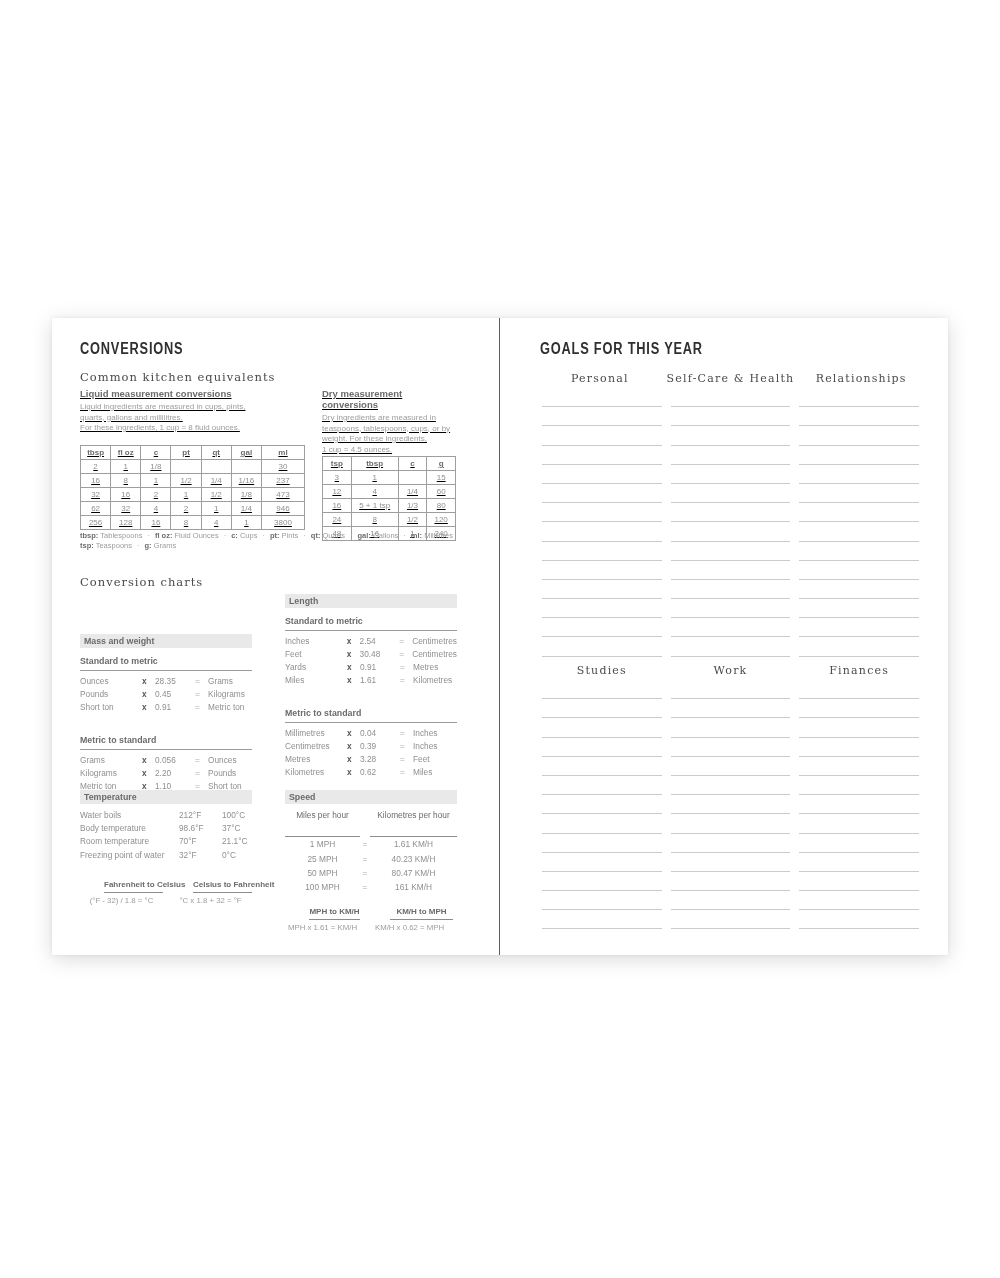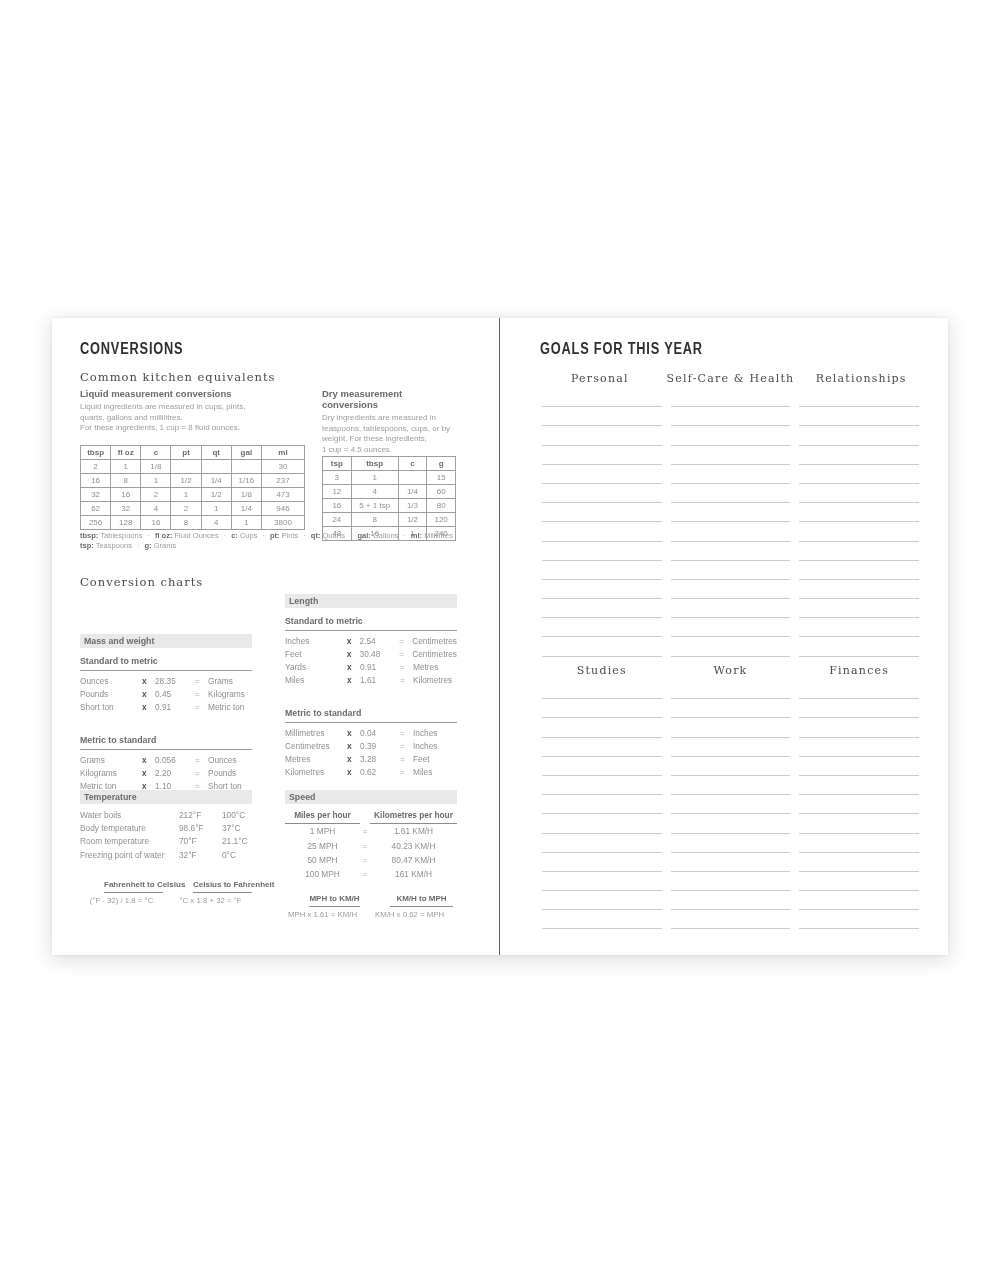--- a/index.html
+++ b/index.html
@@ -20,21 +20,21 @@
   .doc-title {
     position:absolute; font-weight:700; font-size:16px; letter-spacing:1px;
     color:#2f2f2f; transform:scaleX(0.8); transform-origin:left center; white-space:nowrap;
   }
   .serif-h {
     position:absolute; font-family:"DejaVu Serif", serif; color:#4a4a4a;
     font-size:11.5px; letter-spacing:1px; white-space:nowrap;
   }
 
   
-  .col { position:absolute; top:70px; }
+  .col { position:absolute; top:70px;text-decoration:underline; }
   .col-liquid { left:28px; width:225px; }
   .col-dry    { left:270px; width:134px; }
   .sub-title { font-size:9.5px; font-weight:700; color:#6b6b6b; }
   .desc { font-size:8px; color:#9c9c9c; line-height:10.5px; margin-top:3px; height:43px; white-space:pre-line; }
 
   table { border-collapse:collapse; width:100%; table-layout:fixed; }
   th,td { border:1px solid #9e9e9e; height:13px; font-size:8px; text-align:center; padding:0 1px; }
   th { color:#6d6d6d; font-weight:700; }
   td { color:#8f8f8f; }
   .liquid-wrap th:last-child { width:40px; }
@@ -75,21 +75,21 @@
   .temp-row .c { width:30px; }
 
   .mini-row { display:flex; gap:6px; }
   .mini { width:83px; text-align:center; }
   .mini .mt { font-size:8px; font-weight:700; color:#6b6b6b; border-bottom:1px solid #8c8c8c; padding-bottom:3px; white-space:nowrap;margin-left:24px; }
   .mini .mf { font-size:7.8px; color:#9c9c9c; padding-top:3px; white-space:nowrap; }
   #temp-minis { margin-top:17px; }
   #speed-minis { margin-top:12px; }
 
   .speed-head { display:flex; margin-top:6px; }
-  .speed-head .sh { text-align:center; border-bottom:1px solid #8c8c8c; font-size:8.3px; font-weight:700; color:#6b6b6b; padding-bottom:3px; white-space:nowrap; }
+  .speed-head .sh { text-align:center; border-bottom:1px solid #8c8c8c; font-size:8.3px; font-weight:400; color:#6b6b6b; padding-bottom:16px; white-space:nowrap; }
   .sh1,.sc1 { width:75px; }
   .shgap,.sceq { width:10px; text-align:center; }
   .sh2,.sc2 { width:87px; }
   .speed-row { display:flex; height:14.4px; align-items:center; font-size:8.3px; color:#8f8f8f; }
   .speed-row span { text-align:center; }
   .sceq { color:#adadad; }
 
   
   .goal-headers { position:absolute; left:42px; width:377px; display:flex; gap:9px; }
   .goal-headers .gh {

